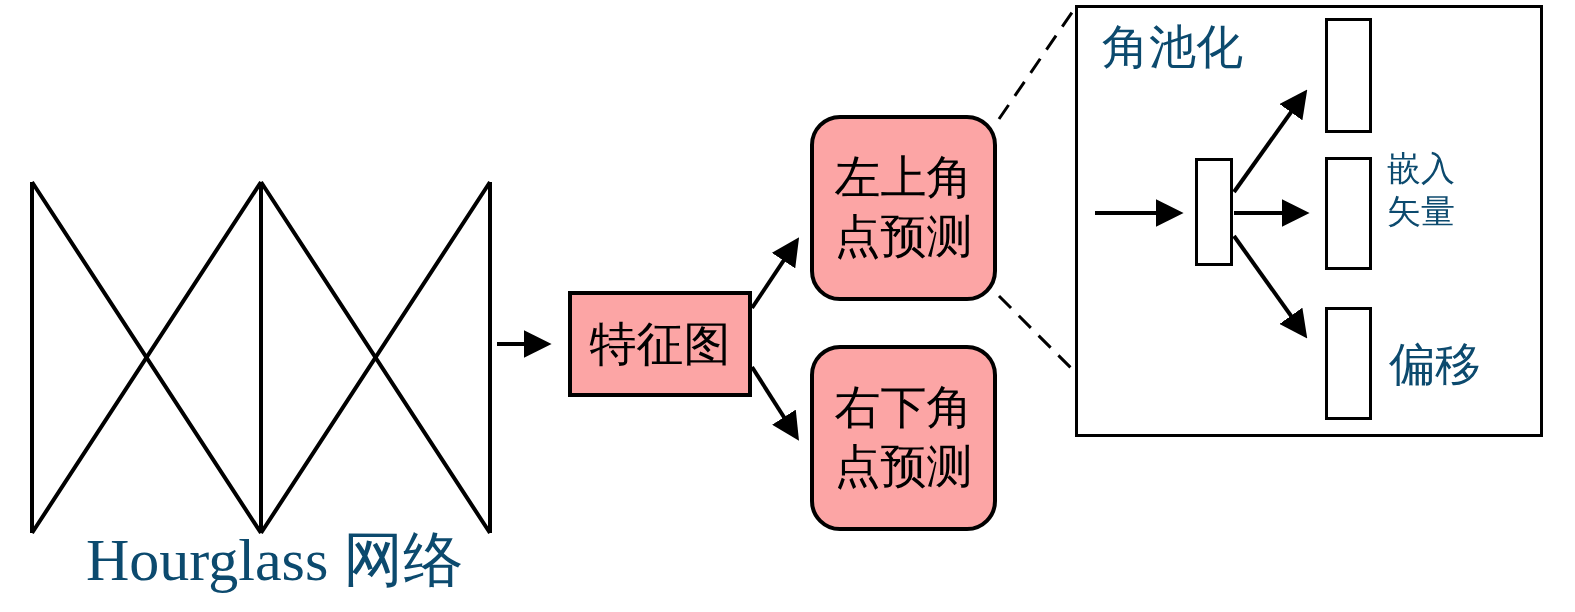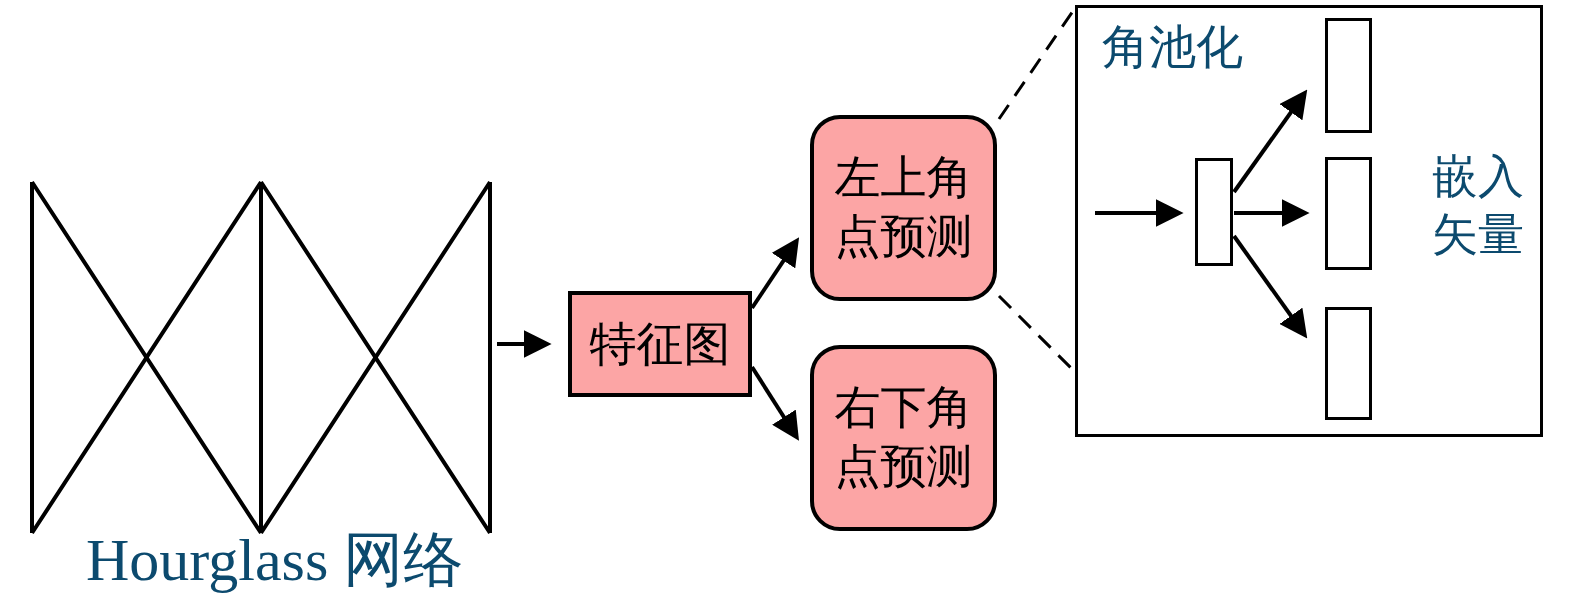--- a/index.html
+++ b/index.html
@@ -60,21 +60,21 @@
   #feature-box       { left: 568px; top: 291px; width: 184px; height: 106px; font-size: 47px; }
   #tl-box            { left: 810px; top: 115px; width: 187px; height: 186px; font-size: 46px; line-height: 1.28; }
   #br-box            { left: 810px; top: 345px; width: 187px; height: 186px; font-size: 46px; line-height: 1.28; }
   #pool-panel        { left: 1075px; top: 5px;  width: 468px; height: 432px; }
   #pool-label        { left: 1102px; top: 16px; font-size: 47px; }
   #input-rect        { left: 1195px; top: 158px; width: 38px; height: 108px; }
   #heatmap-rect      { left: 1325px; top: 18px;  width: 47px; height: 115px; }
   #embedding-rect    { left: 1325px; top: 157px; width: 47px; height: 113px; }
   #offset-rect       { left: 1325px; top: 307px; width: 47px; height: 113px; }
   #heatmap-label     { left: 1389px; top: 40px;  font-size: 46px; }
-  #embedding-label   { left: 1387px; top: 148px; font-size: 46px; line-height: 1.26; white-space: normal; width: 120px; margin-left: 45px; }
+  #embedding-label   { left: 1387px; top: 148px; font-size: 34px; line-height: 1.26; white-space: normal; width: 120px; }
   #offset-label      { left: 1389px; top: 334px; font-size: 46px; }
 </style>
 </head>
 <body>
 
 <div id="canvas">
 
   <svg id="wires" viewBox="0 0 1575 612">
     <defs>
       <marker id="arrow" viewBox="0 0 10 10" refX="8" refY="5" markerWidth="7" markerHeight="7" orient="auto">
@@ -124,14 +124,15 @@
   <div id="heatmap-rect" class="mini"></div>
   <div id="embedding-rect" class="mini"></div>
   <div id="offset-rect" class="mini"></div>
 
 
   <div id="embedding-label" class="label">
     <div>嵌入</div>
     <div>矢量</div>
   </div>
 
+  <div id="offset-label" class="label">偏移</div>
 
 </div>
 
 </body></html>

